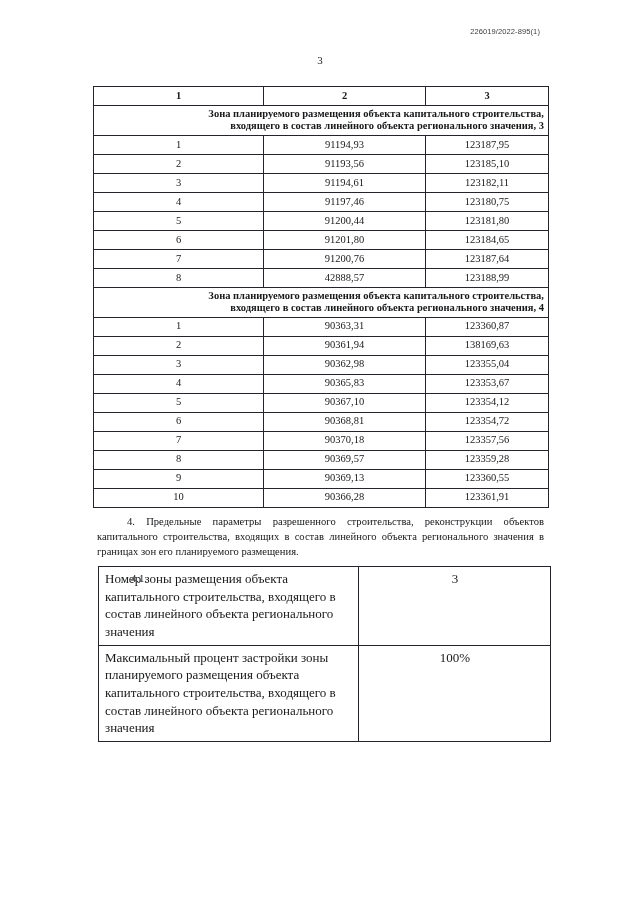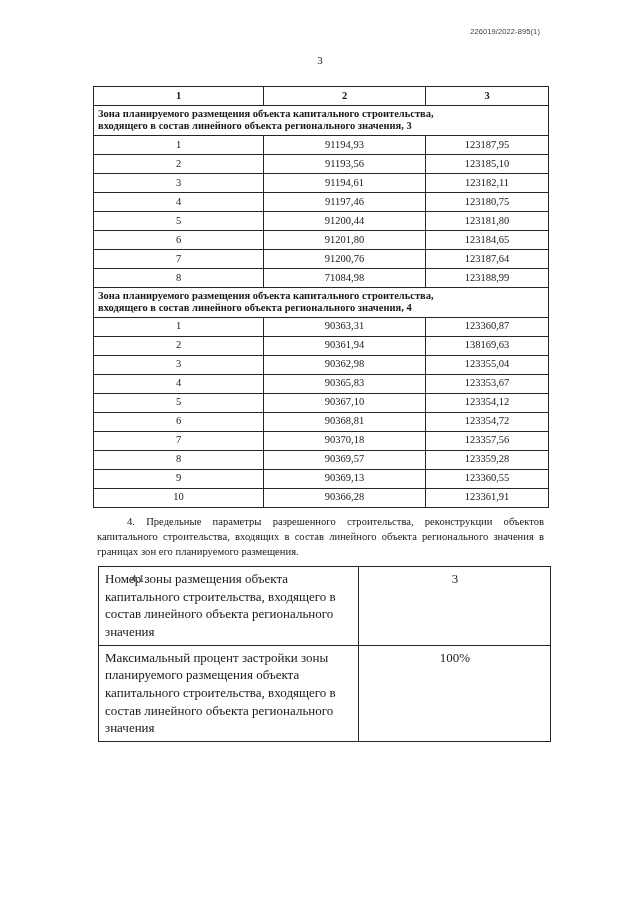--- a/index.html
+++ b/index.html
@@ -72,21 +72,21 @@
     vertical-align: middle;
   }
   td.colnum {
     text-align: center;
     font-weight: bold;
     font-size: 11px;
     padding-top: 1px;
     padding-bottom: 1px;
   }
   td.section-head {
-    text-align: left;
+    text-align: right;
     font-weight: bold;
     font-size: 10.4px;
     line-height: 1.25;
     padding: 2px 10px 3px 10px;
   }
   td.idx { text-align: center; }
   td.num { text-align: center; }
 
   
   .para-block {
@@ -194,21 +194,21 @@
           <td class="num">91201,80</td>
           <td class="num">123184,65</td>
         </tr>
         <tr>
           <td class="idx">7</td>
           <td class="num">91200,76</td>
           <td class="num">123187,64</td>
         </tr>
         <tr>
           <td class="idx">8</td>
-          <td class="num">71084,98</td>
+          <td class="num">42888,57</td>
           <td class="num">123188,99</td>
         </tr>
 
         <tr>
           <td class="section-head" colspan="3">
             <span>Зона планируемого размещения объекта капитального строительства,</span><br>
             <span>входящего в состав линейного объекта регионального значения, 4</span>
           </td>
         </tr>
 

